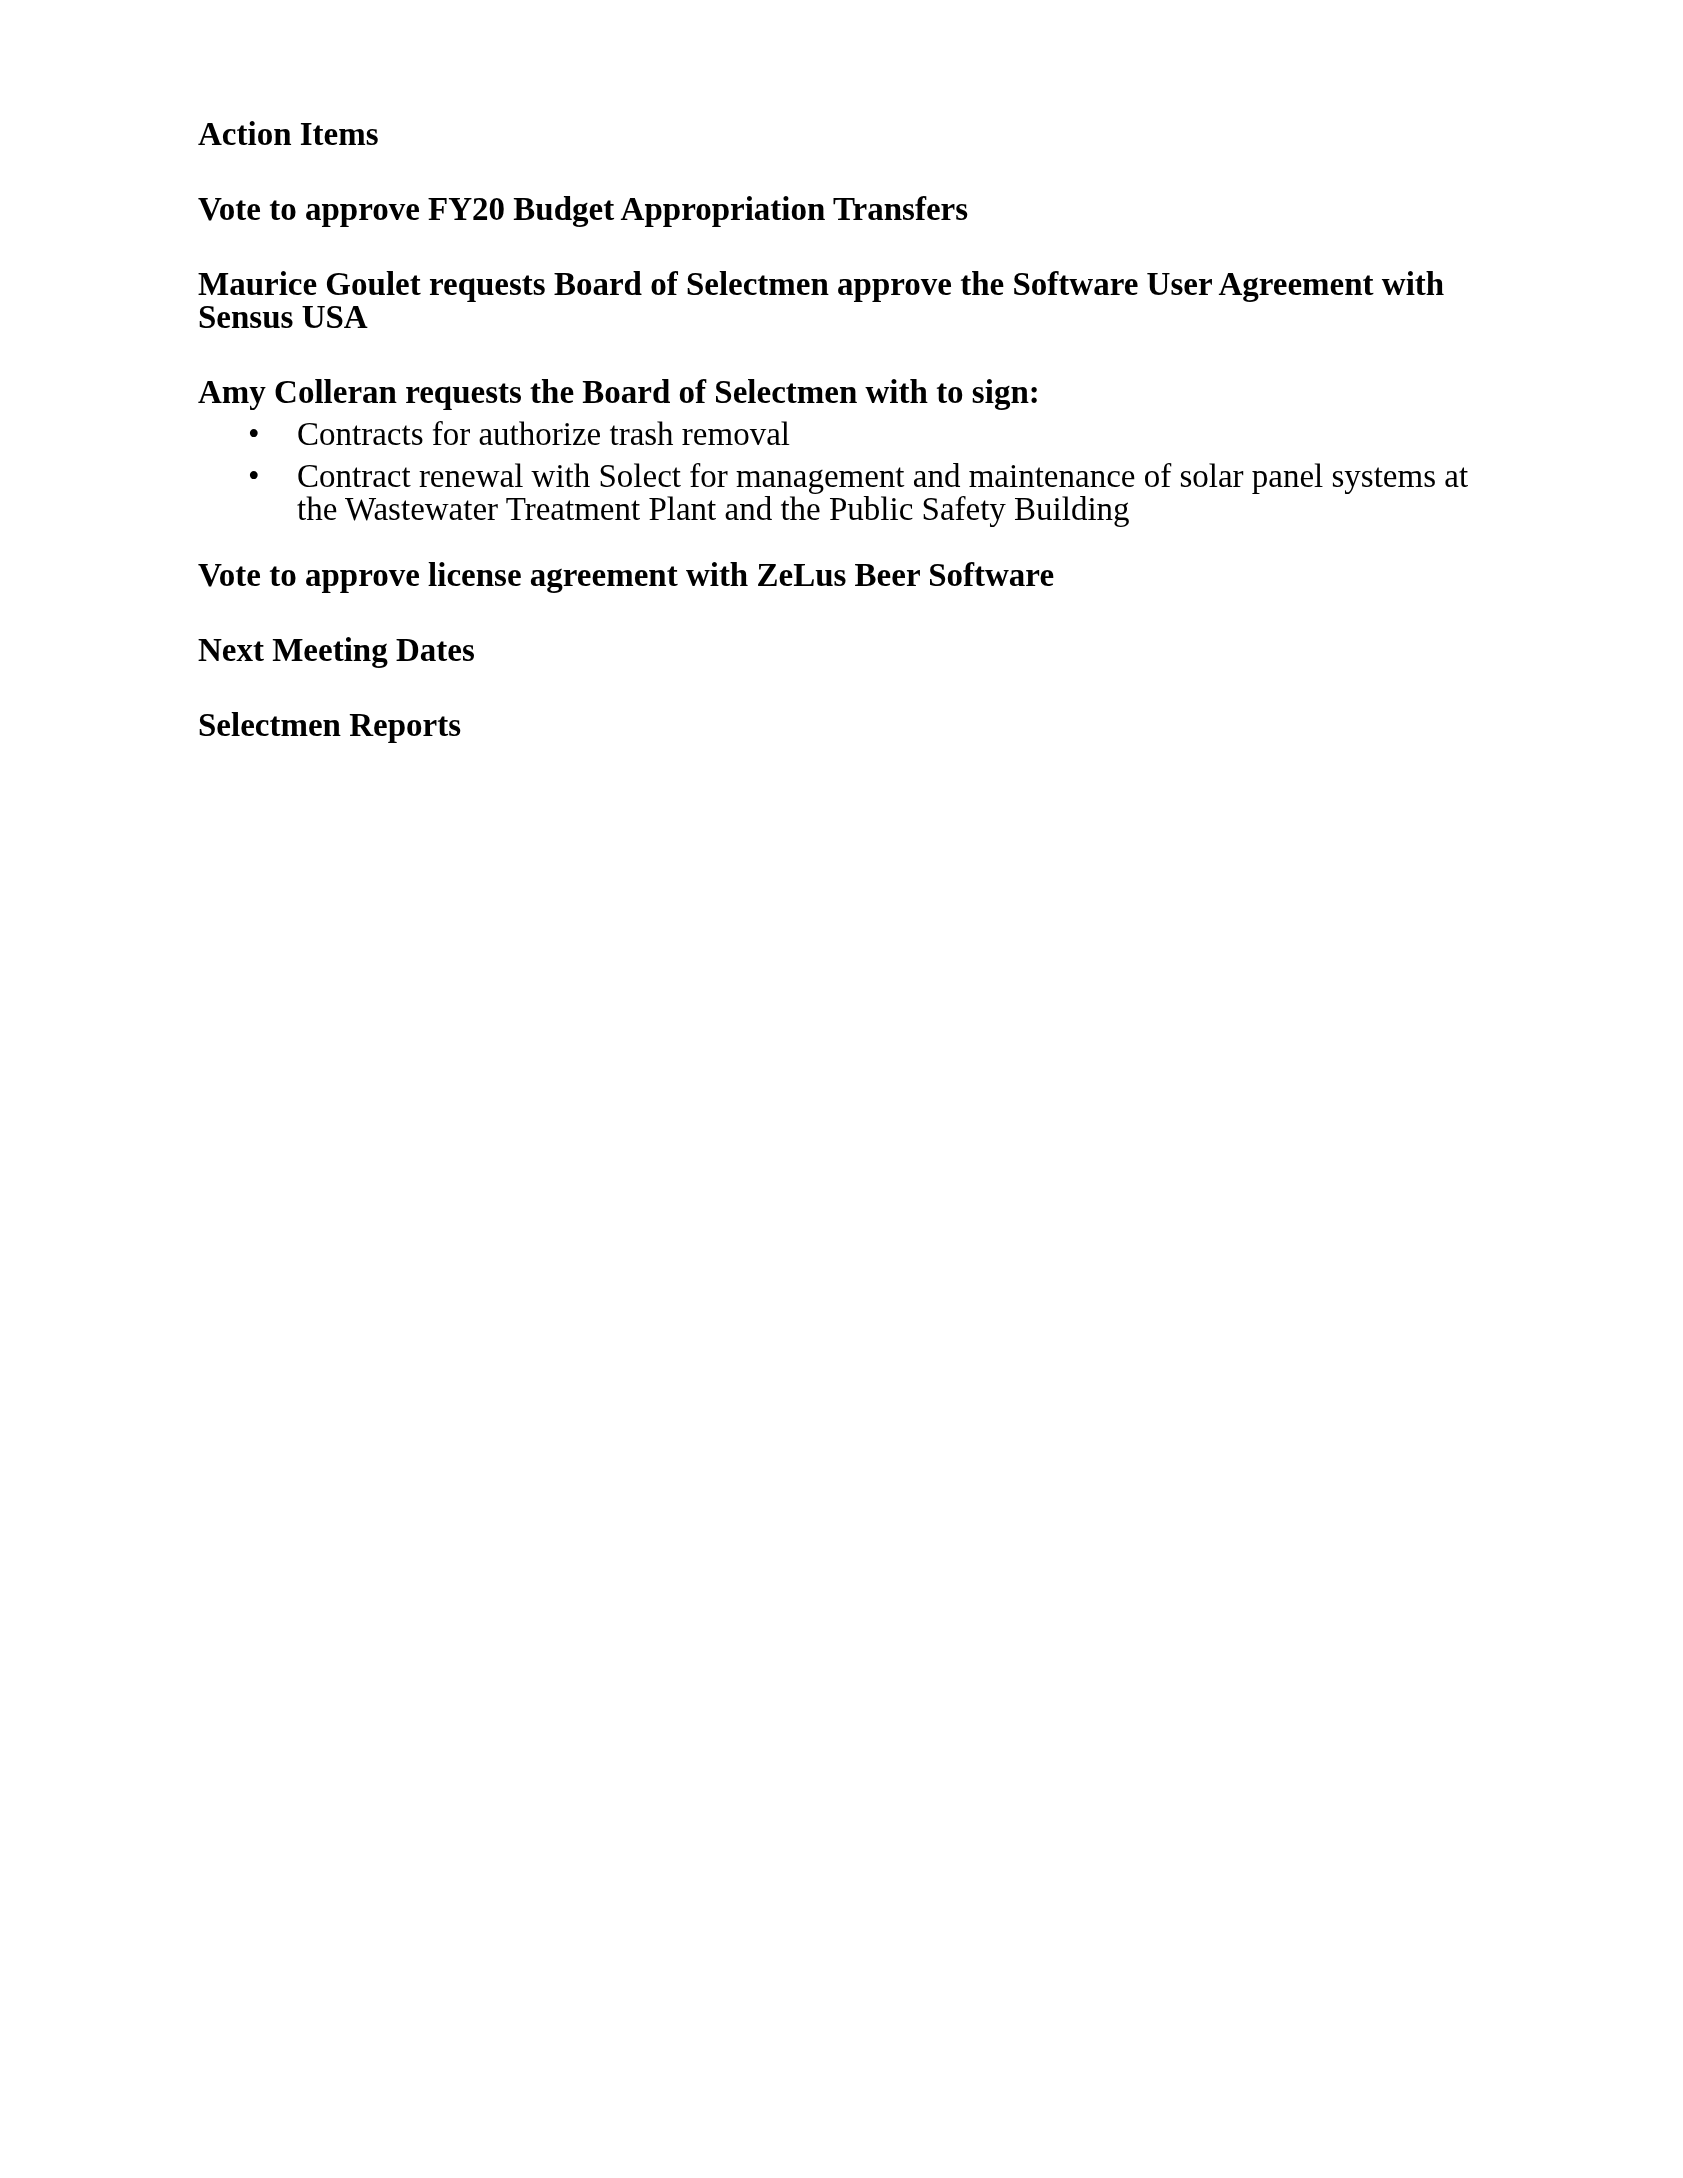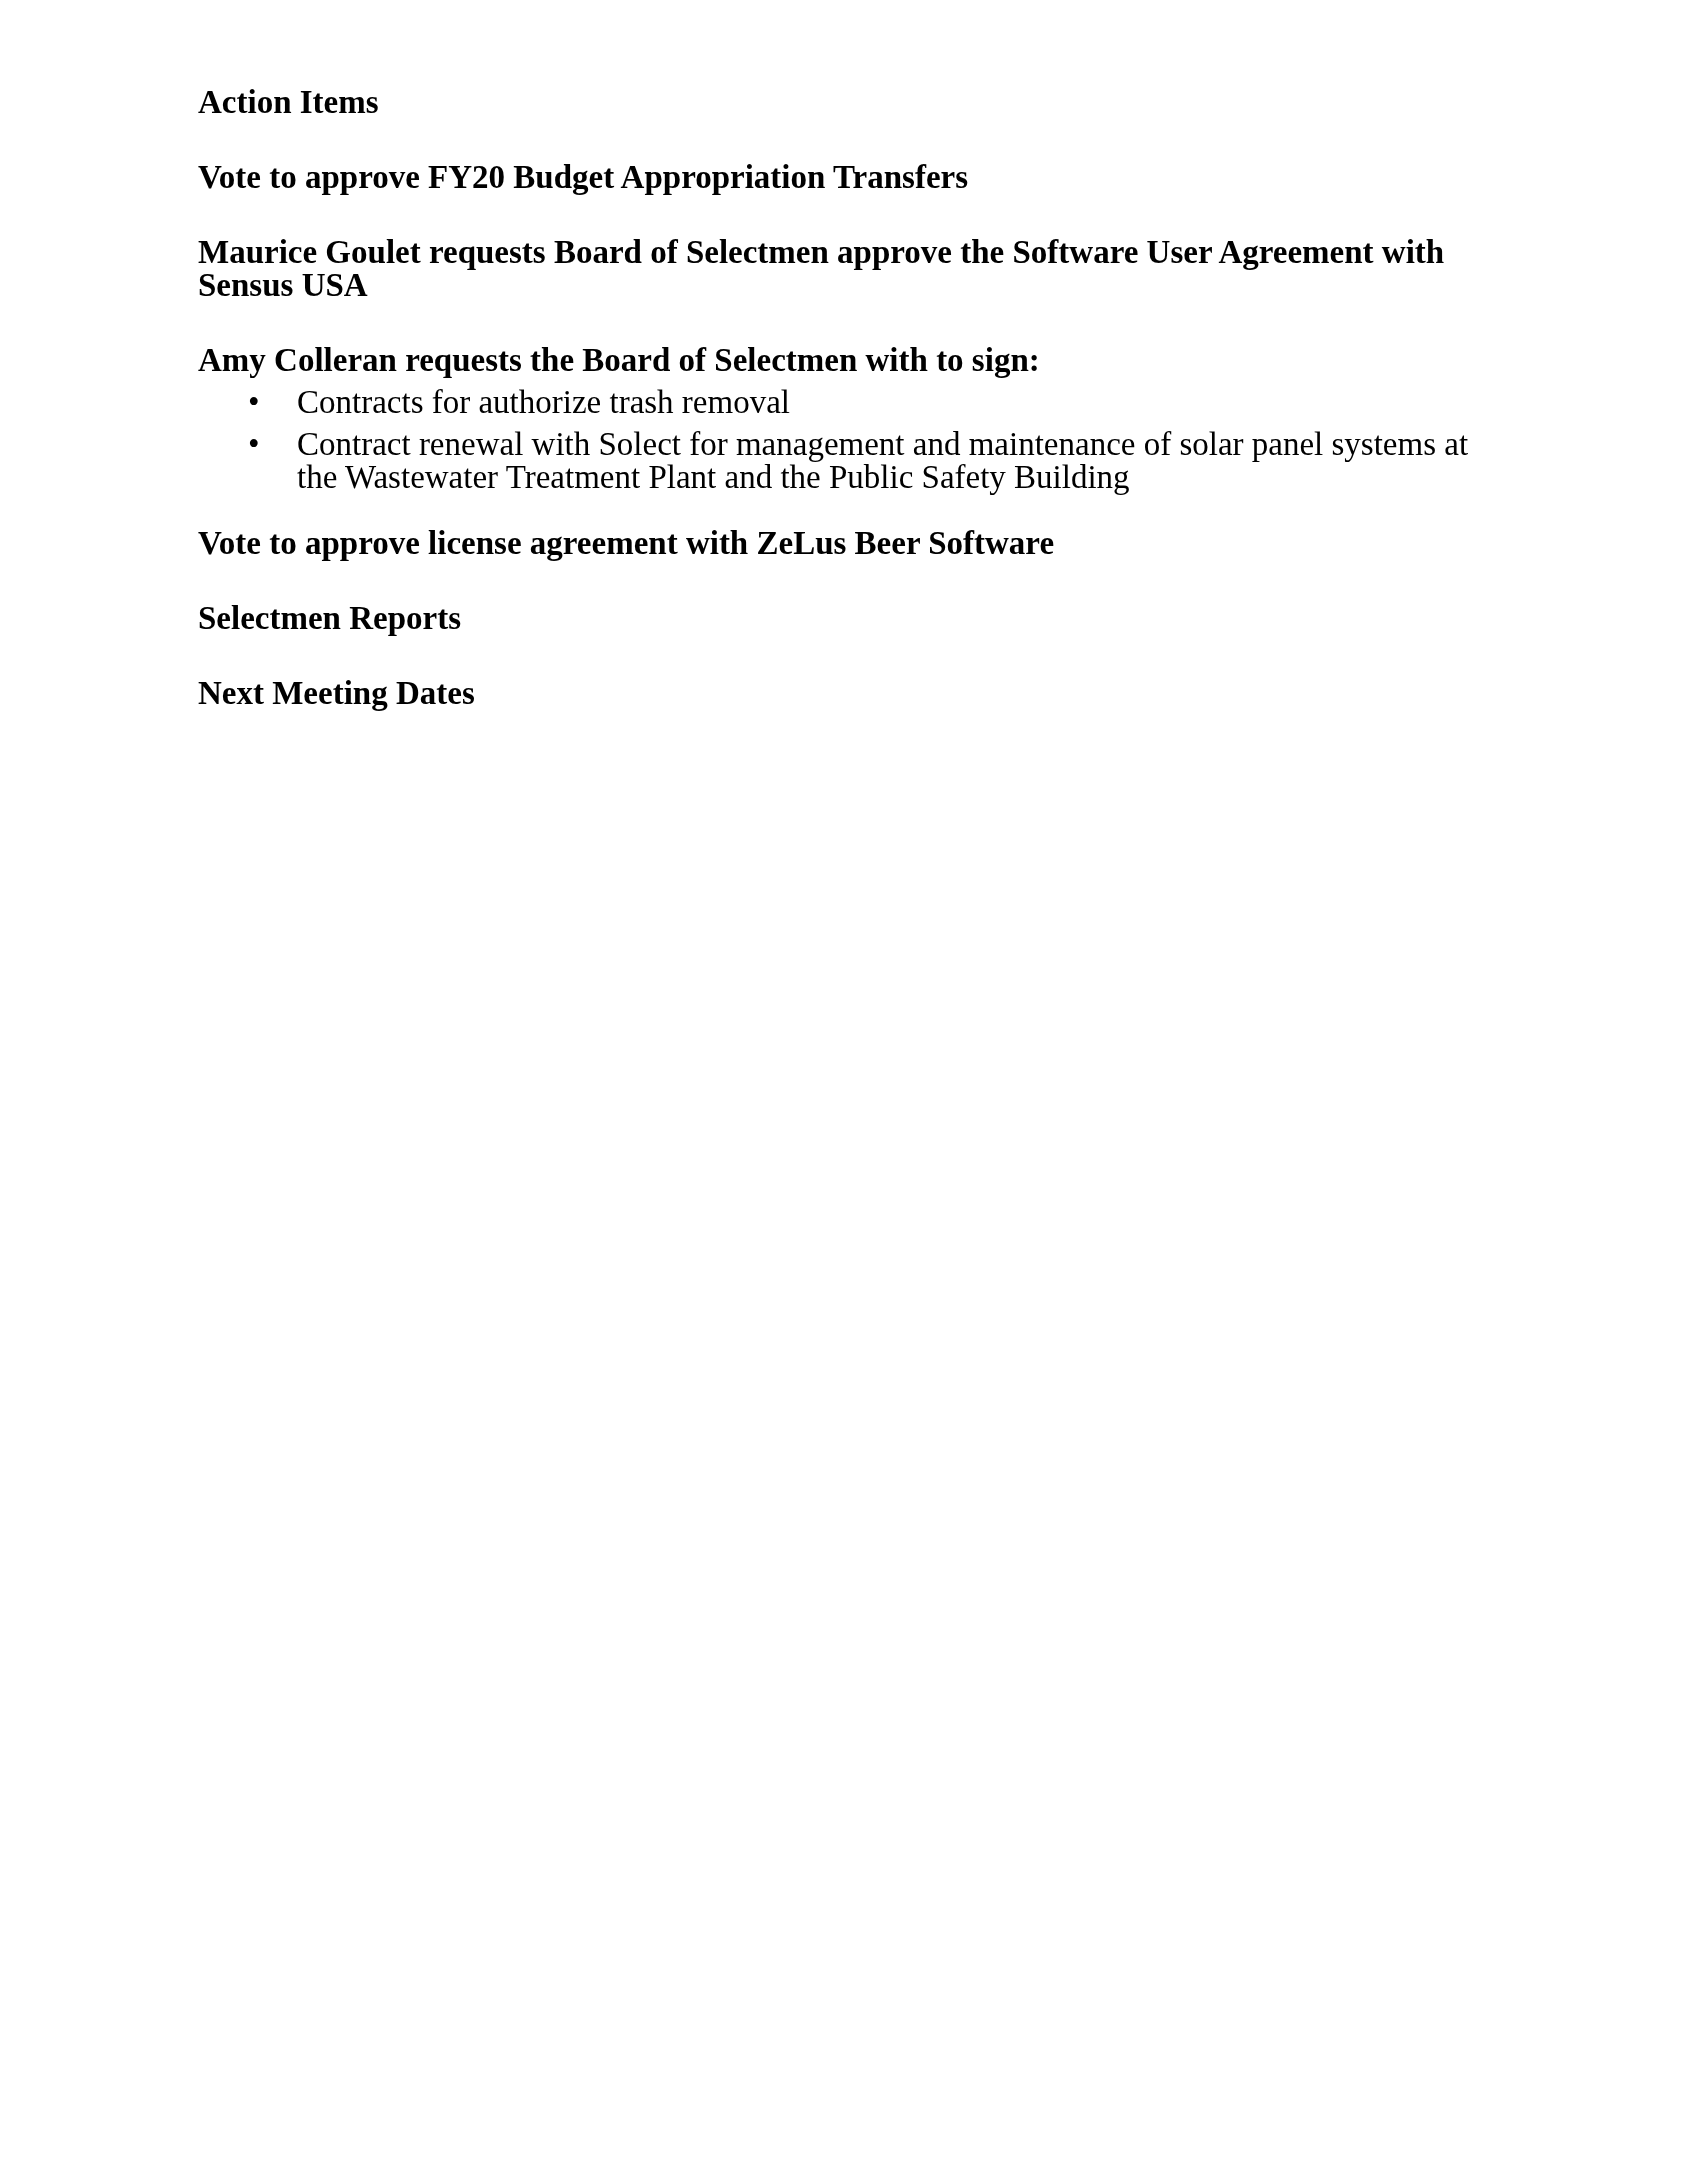--- a/index.html
+++ b/index.html
@@ -10,20 +10,21 @@
     font-family: "Liberation Serif", "DejaVu Serif", serif;
   }
   .page {
     position: relative;
     width: 1683px;
     height: 1765px;
     background: #ffffff;
     color: #000000;
     padding: 86px 198px 0 198px;
     overflow: hidden;
+    margin-top: 32px;
   }
   .doc {
     width: 1287px;
     font-size: 33px;
     line-height: 33px;
     color: #000000;
   }
   .doc p {
     margin: 0 0 42px 0;
     font-weight: bold;
@@ -78,19 +79,19 @@
       <li>
         <span class="bullet-dot">•</span>
         <span>Contract renewal with Solect for management and maintenance of solar panel systems at the Wastewater Treatment Plant and the Public Safety Building</span>
       </li>
     </ul>
 
     <p>Vote to approve license agreement with ZeLus Beer Software</p>
 
 
 
+    <h2>Next Meeting Dates</h2>
+
     <h2>Selectmen Reports</h2>
-
-    <h2>Next Meeting Dates</h2>
 
   </div>
 </div>
 
 
 </body></html>

